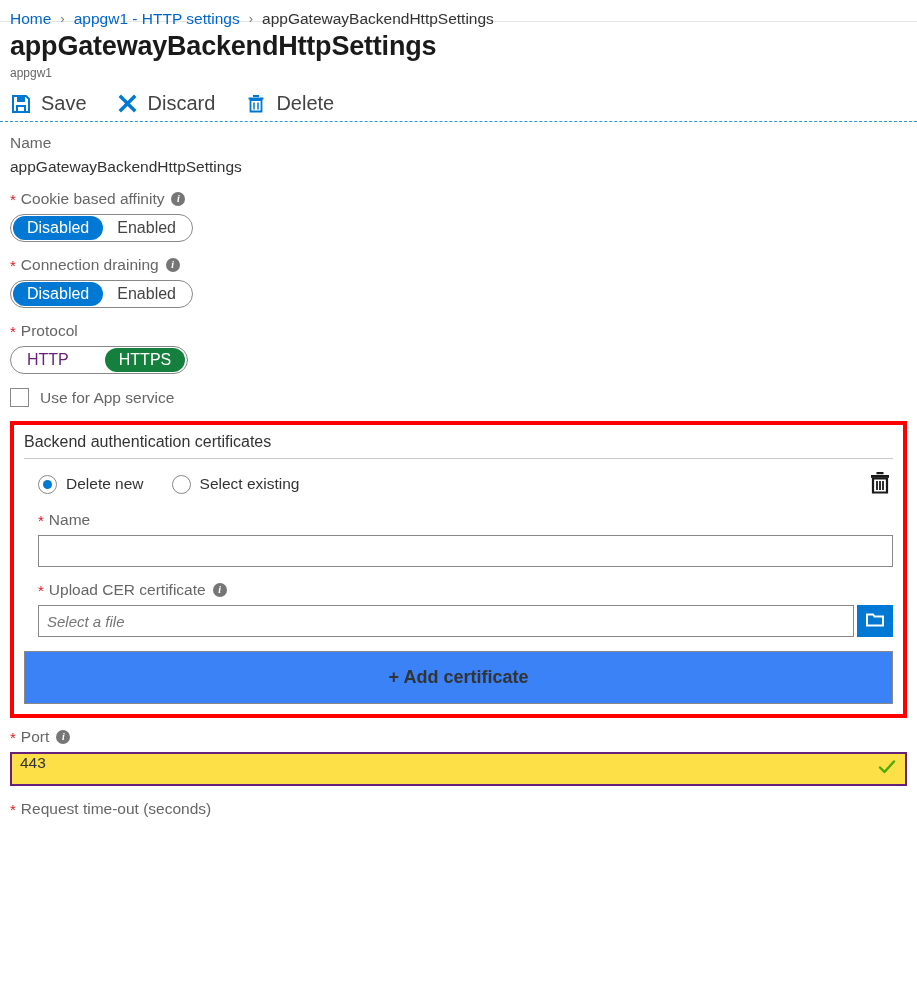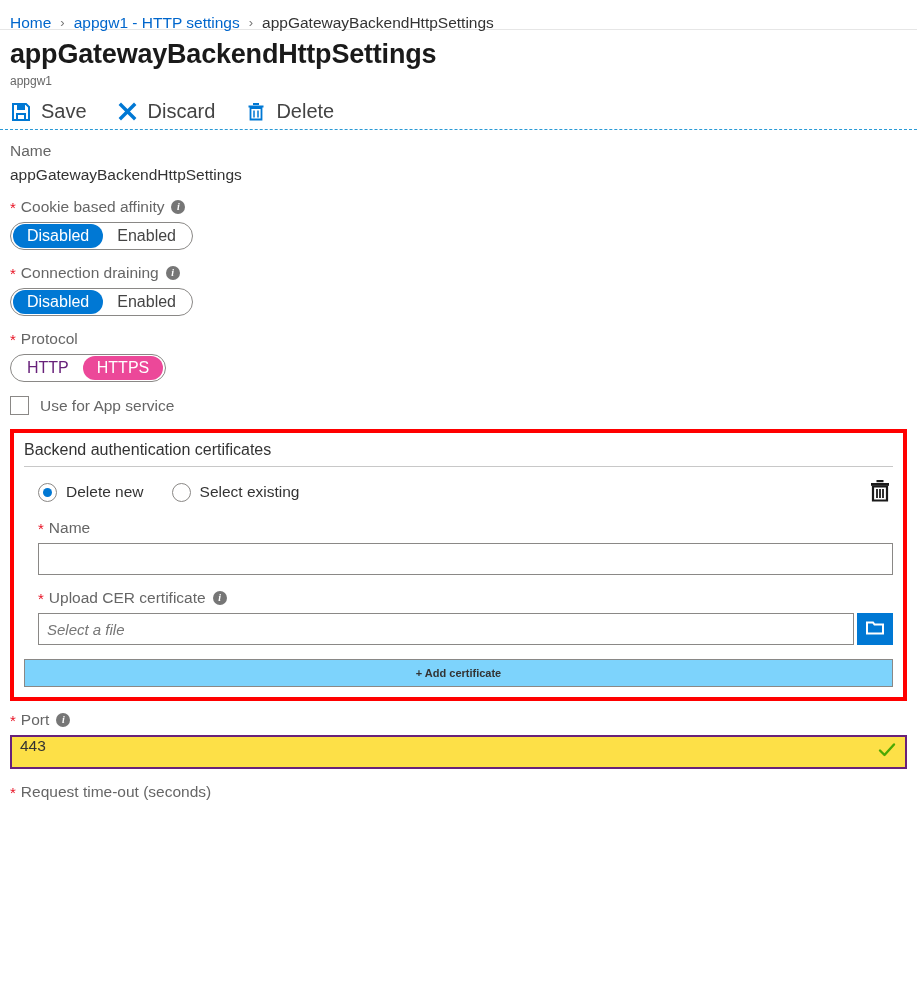--- a/index.html
+++ b/index.html
@@ -11,21 +11,21 @@
     height: 984px;
     background: #ffffff;
     font-family: "Liberation Sans", sans-serif;
     color: #333333;
     overflow: hidden;
     position: relative;
   }
 
   
   .breadcrumb {
-    height: 30px;
+    height: 22px;
     display: flex;
     align-items: center;
     padding: 16px 0 0 10px;
     font-size: 15.5px;
     border-bottom: 1px solid #e6e6e6;
     box-sizing: border-box;
     text-align: right;
   }
   .crumb-link {
     color: #0066cc;
@@ -145,22 +145,23 @@
     font-size: 16px;
     cursor: pointer;
     white-space: nowrap;
     color: #444444;
   }
   .toggle-opt.sel-blue {
     background: #0078d4;
     color: #ffffff;
   }
   .toggle-opt.sel-purple {
-    background: #ec4899;
+    background: #15803d;
     color: #ffffff;
+    margin-left: 22px;
   }
   .toggle-opt.purple-text {
     color: #68217a;
   }
 
   
   .checkbox-row {
     display: flex;
     align-items: center;
     cursor: pointer;
@@ -269,24 +270,24 @@
     width: 36px;
     background: #0078d4;
     display: inline-flex;
     align-items: center;
     justify-content: center;
     cursor: pointer;
     margin-left: 3px;
   }
   .add-btn {
     width: 100%;
-    height: 28px;
+    height: 53px;
     border: 1px solid #8a8886;
-    background: #7dd3fc;
-    font-size: 11px;
+    background: #3b82f6;
+    font-size: 18px;
     font-weight: 600;
     color: #333333;
     font-family: "Liberation Sans", sans-serif;
     cursor: pointer;
     display: flex;
     align-items: center;
     justify-content: center;
   }
 
   

